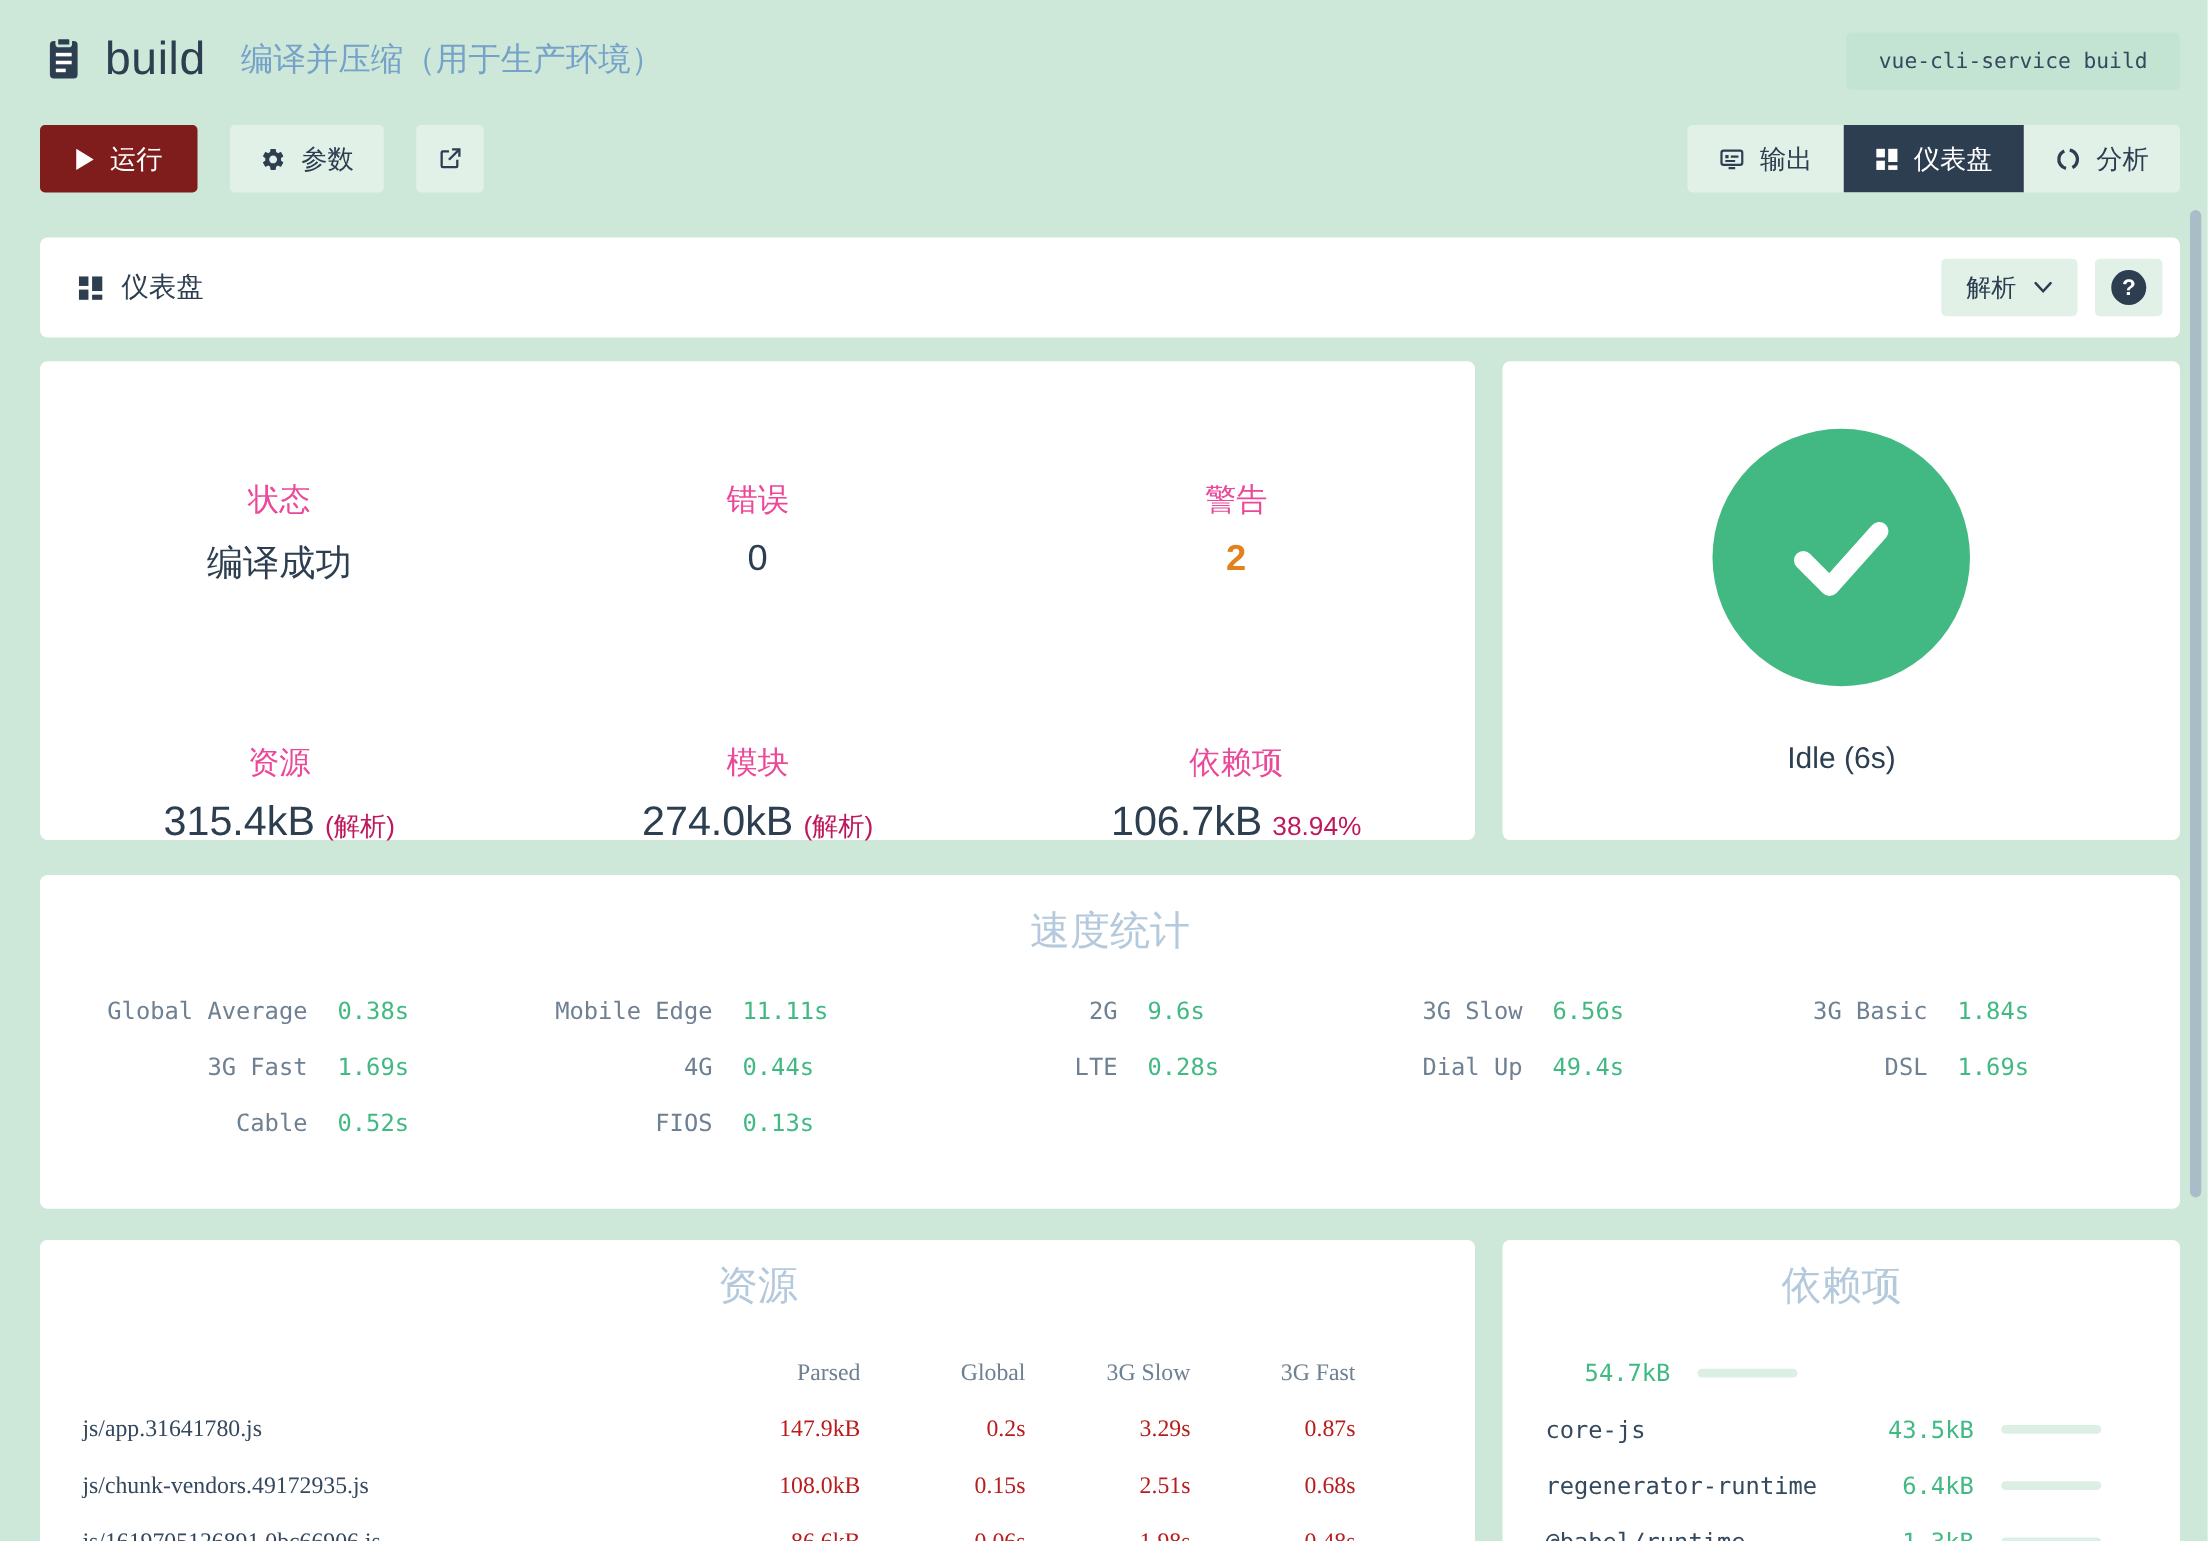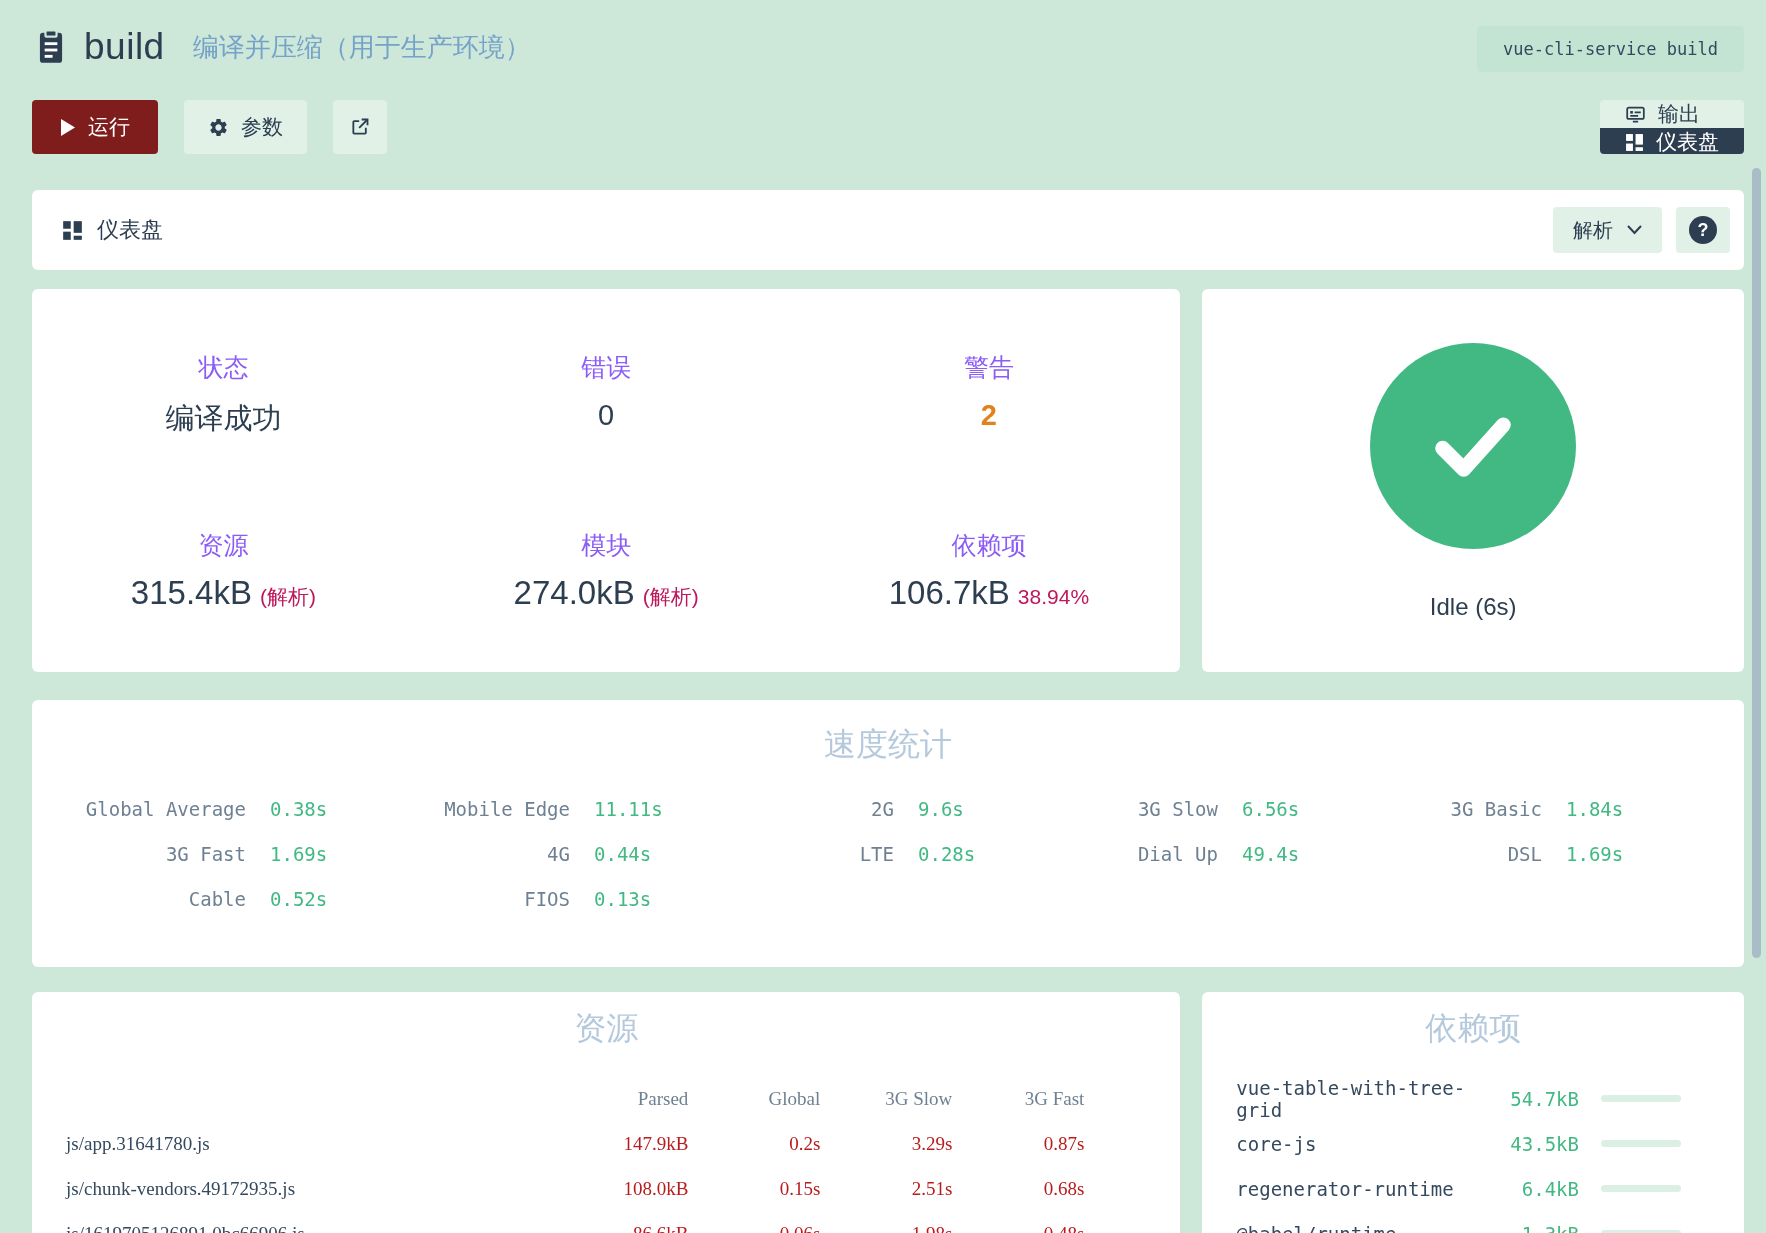--- a/index.html
+++ b/index.html
@@ -28,21 +28,21 @@
     height:54px; border-radius:4px; display:inline-flex; align-items:center;
     font-size:21px; cursor:pointer; border:none;
   }
   .btn-run { background:#7f1d1d; color:#fff; padding:0 28px; }
   .btn-run .play { margin-right:13px; }
   .btn-light { background:#e1f1e8; color:#2c3e50; }
   .btn-params { padding:0 24px; margin-left:26px; }
   .btn-params svg { margin-right:12px; }
   .btn-open { width:54px; justify-content:center; margin-left:26px; }
   .toolbar-spacer { flex:1; }
-  .tabbar { display:flex; height:54px; background:#e1f1e8; border-radius:4px; overflow:hidden;flex-direction:column; }
+  .tabbar { display:flex; height:54px; background:#e1f1e8; border-radius:4px; overflow:hidden; }
   .tab { display:flex; align-items:center; gap:12px; padding:0 25px; font-size:21px; color:#2c3e50; cursor:pointer; }
   .tab.active { background:#2c3e50; color:#ffffff; }
 
   
   .content { padding:0 22px 0 32px; }
   .card { background:#ffffff; border-radius:6px; }
 
   .bar-card { margin-top:36px; height:80px; display:flex; align-items:center; padding:0 14px 0 30px; }
   .bar-title { font-size:22px; margin-left:14px; flex:1; }
   .bar-btn {
@@ -57,21 +57,21 @@
     display:flex; align-items:center; justify-content:center; font-size:18px; font-weight:bold;
   }
 
   .row-cards { display:flex; gap:22px; margin-top:19px; }
   .col-left { flex:2.12; }
   .col-right { flex:1; }
 
   .stats-card { height:383px; padding-top:62px; }
   .stat-grid { display:grid; grid-template-columns:repeat(3,1fr); text-align:center; }
   .stat-grid.second { margin-top:90px; }
-  .stat-label { font-size:25px; color:#8b5cf6; }
+  .stat-label { font-size:25px; color:#ec4899;margin-top:32px; }
   .stat-value { font-size:29px; color:#2c3e50; margin-top:15px; }
   .stat-value.big { font-size:33px; margin-top:12px; }
   .stat-value.warn { color:#e1821d; font-weight:bold; }
   .stat-suffix { font-size:21px; color:#be185d; font-weight:normal; margin-left:8px; }
 
   .status-card { height:383px; display:flex; flex-direction:column; align-items:center; }
   .status-circle {
     margin-top:54px; width:206px; height:206px; border-radius:50%;
     background:#42b983; display:flex; align-items:center; justify-content:center;
   }
@@ -325,21 +325,20 @@
           <div class="cell num asset-num">0.06s</div>
           <div class="cell num asset-num">1.98s</div>
           <div class="cell num asset-num">0.48s</div>
         </div>
       </div>
 
       <div class="card col-right deps-card">
         <div class="card-title">依赖项</div>
         <div class="deps-list mono">
           <div class="dep-row">
-            <span class="dep-name">vue-table-with-tree-grid</span>
             <span class="dep-size">54.7kB</span>
             <span class="dep-bar"><span class="dep-bar-fill" style="width:100%"></span></span>
           </div>
           <div class="dep-row">
             <span class="dep-name">core-js</span>
             <span class="dep-size">43.5kB</span>
             <span class="dep-bar"><span class="dep-bar-fill" style="width:80%"></span></span>
           </div>
           <div class="dep-row">
             <span class="dep-name">regenerator-runtime</span>

